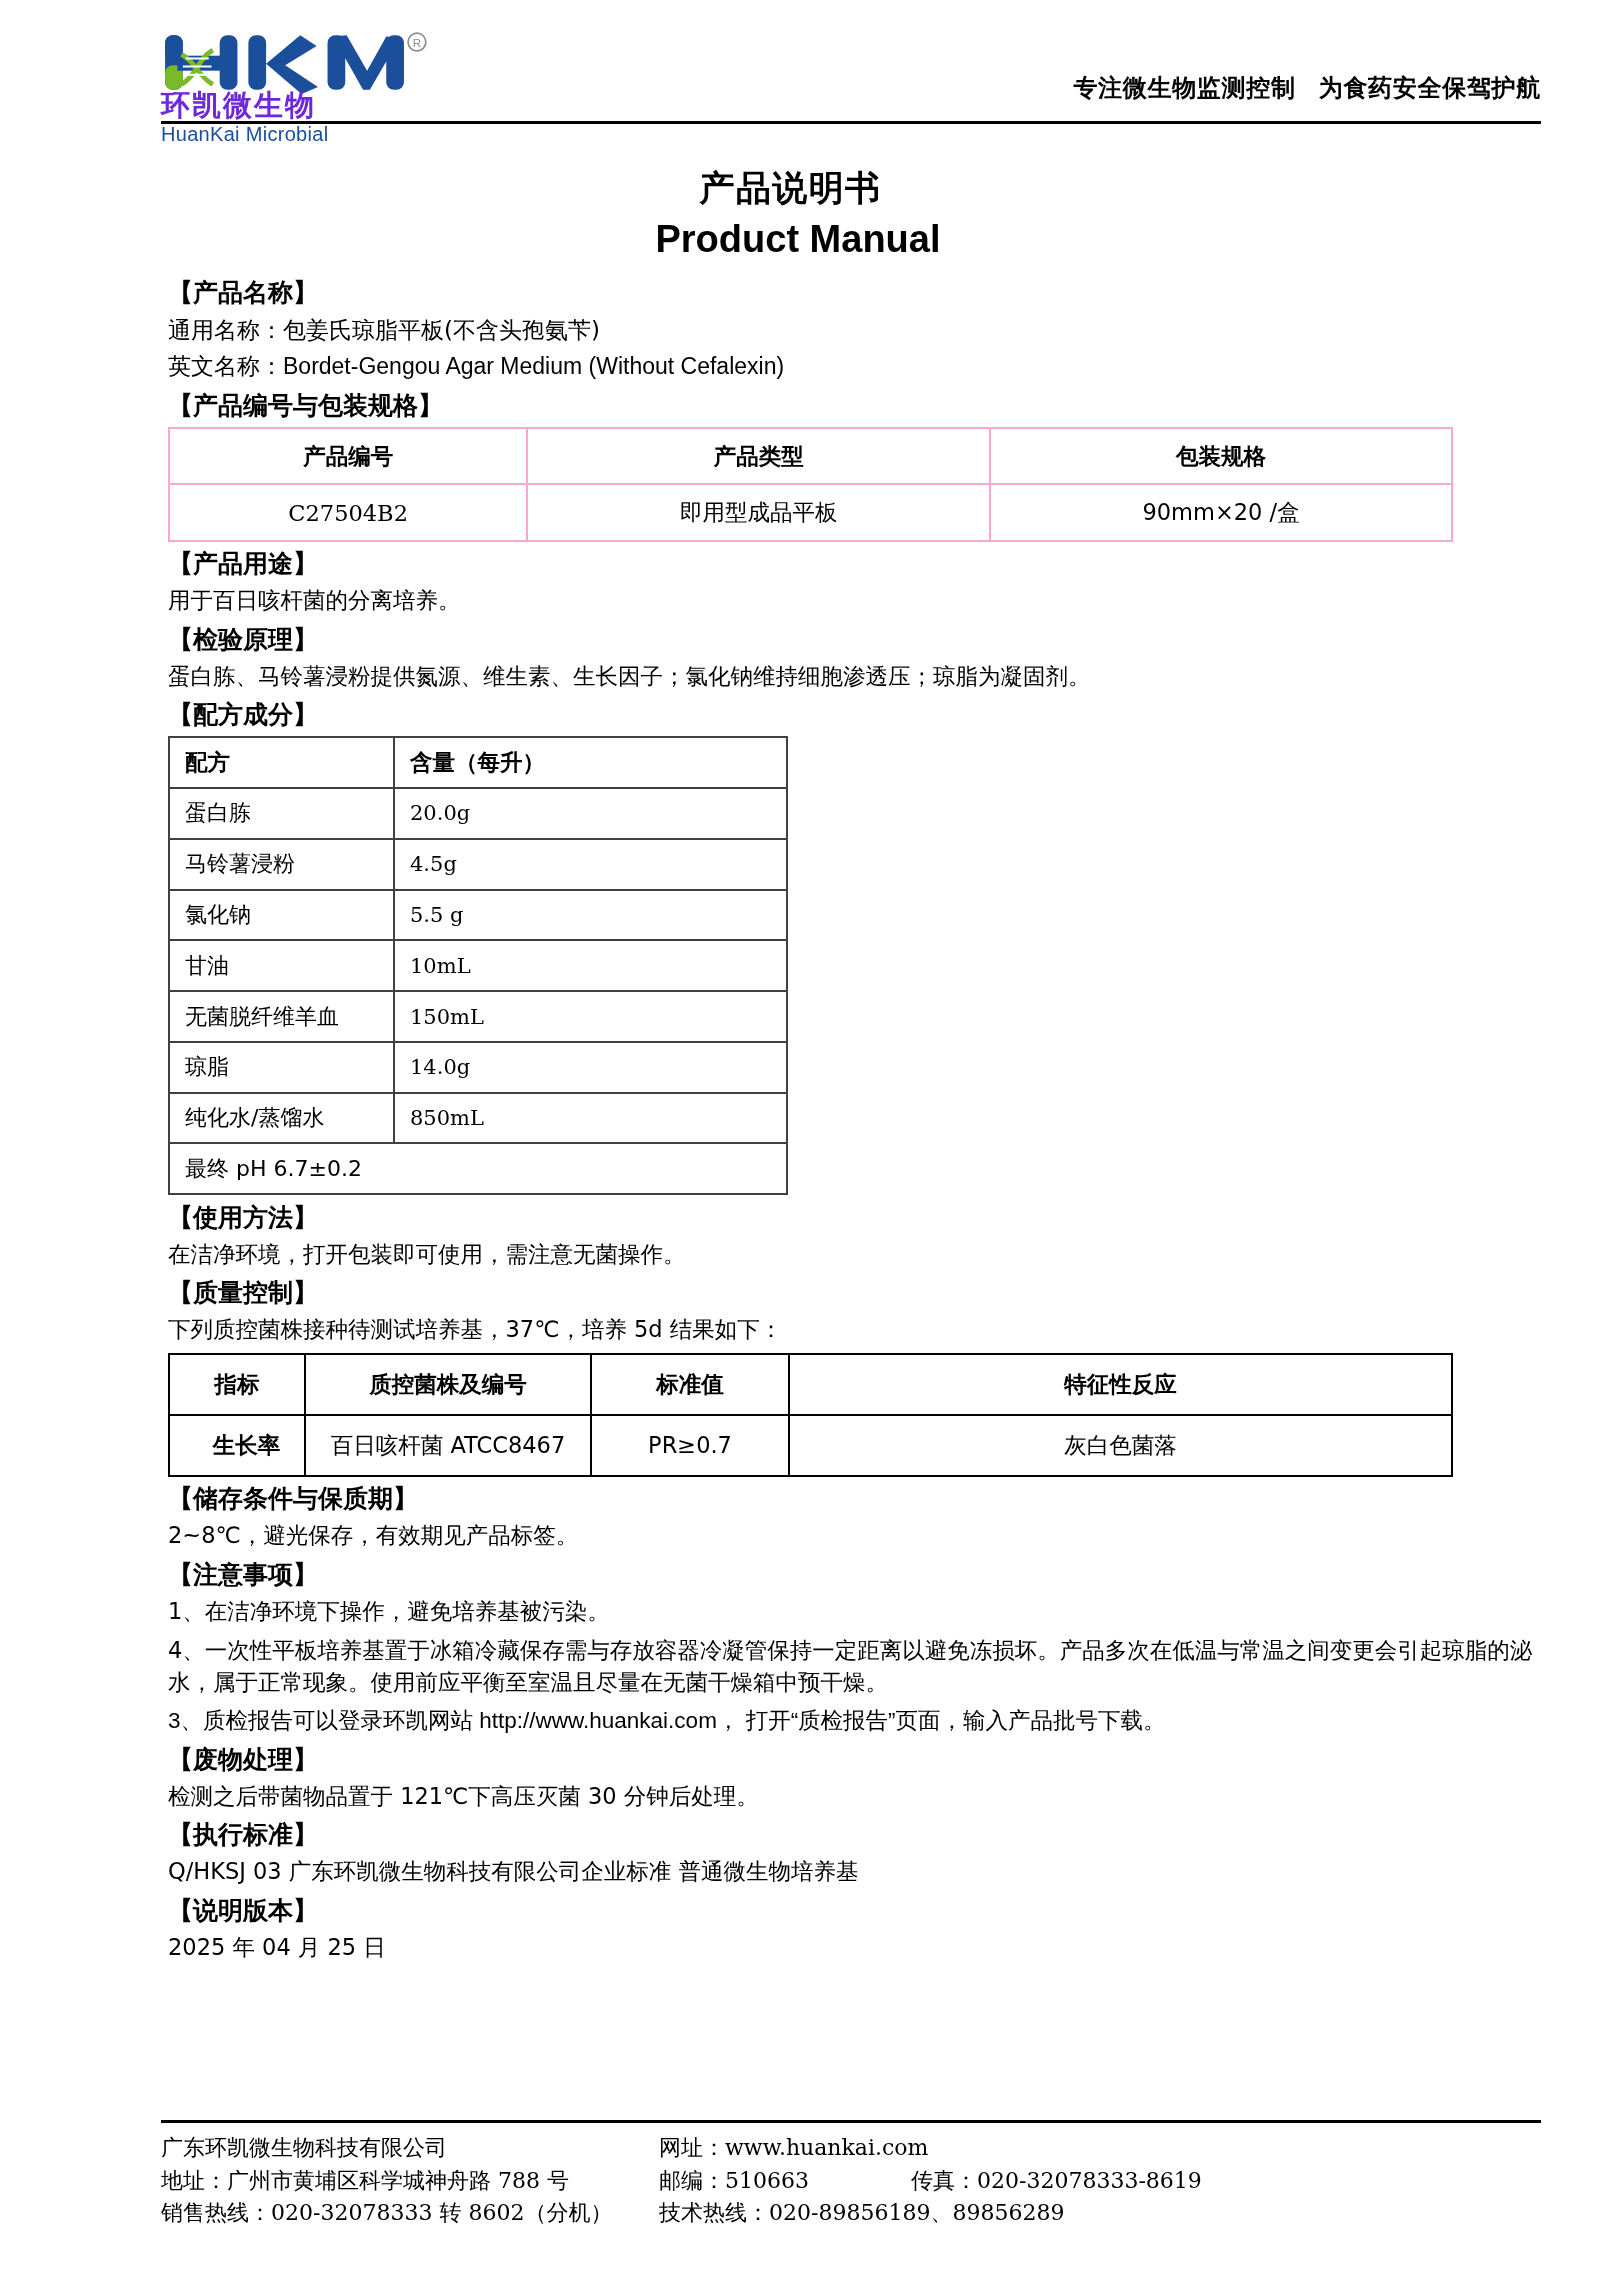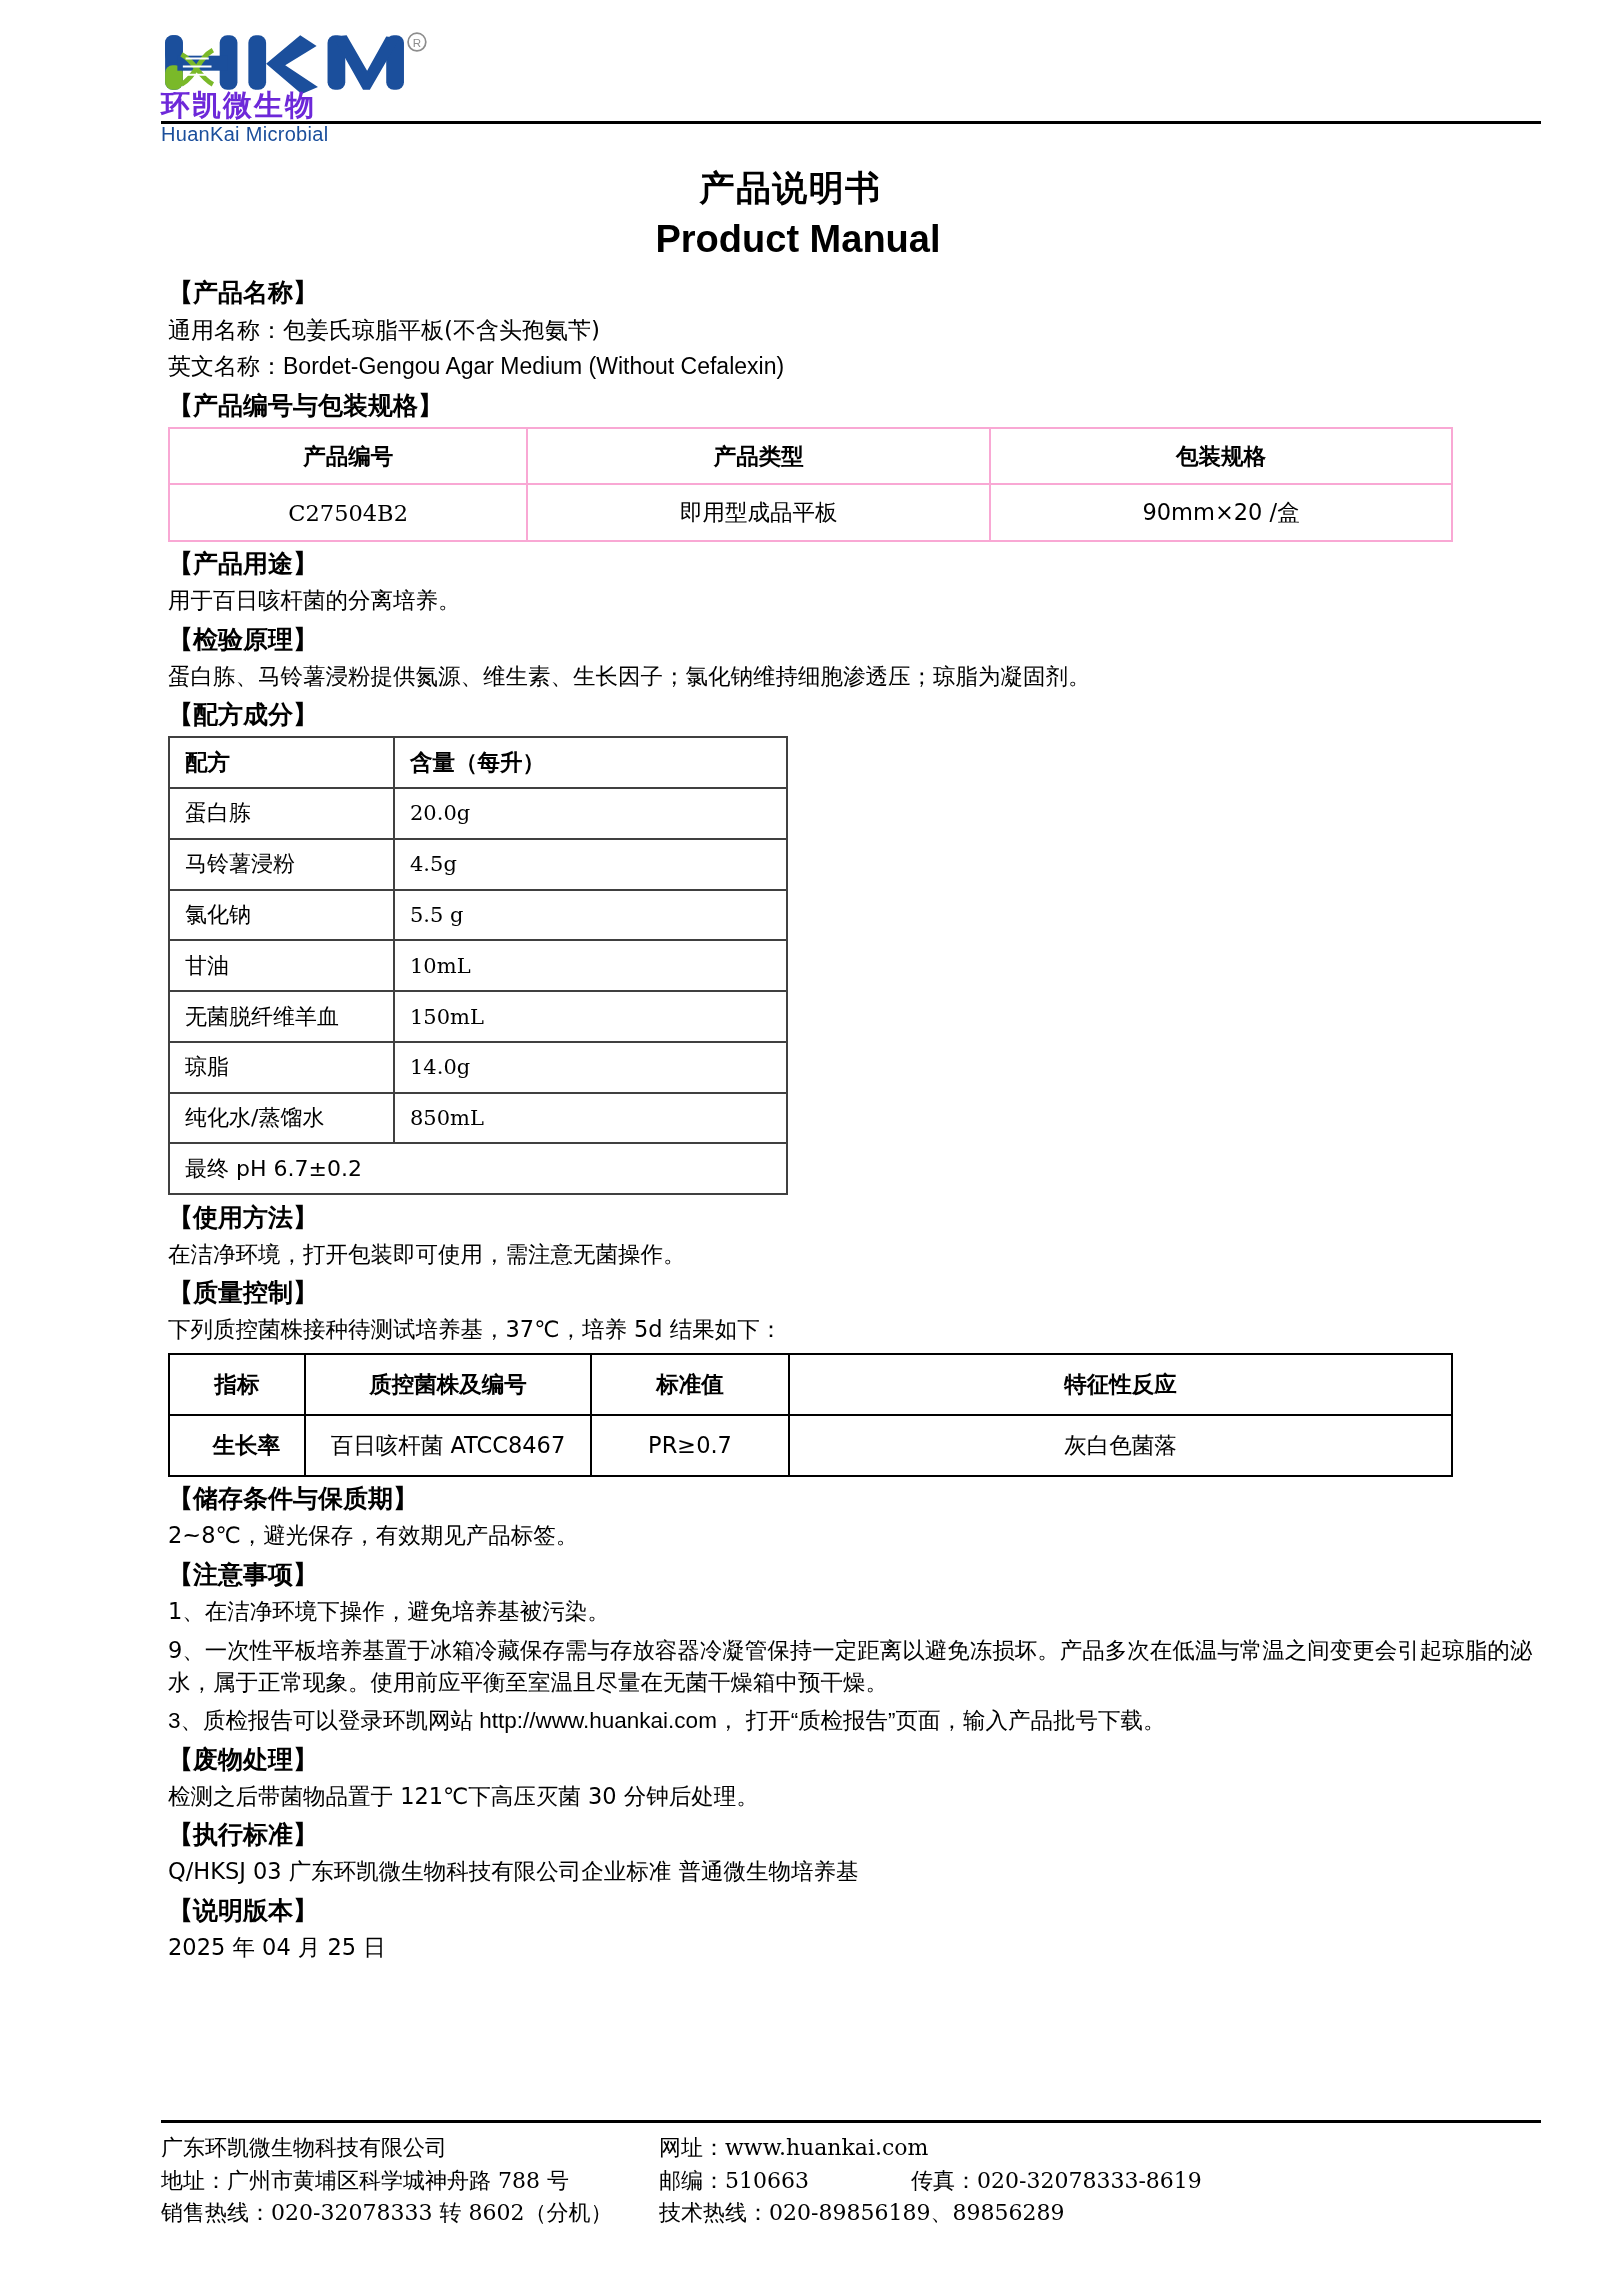--- a/index.html
+++ b/index.html
@@ -244,20 +244,23 @@
         <rect x="244" y="6" width="26" height="80" rx="11" fill="#1b4f9c"></rect>
         <rect x="330" y="6" width="26" height="80" rx="11" fill="#1b4f9c"></rect>
         <path d="M252 8 L 272 6 L 302 58 L 330 8 L 350 10 L 306 86 L 296 86 Z" fill="#1b4f9c"></path>
         <circle cx="375" cy="16" r="13" fill="none" stroke="#8d8d8d" stroke-width="2.5"></circle>
         <text x="375" y="23" font-family="Liberation Sans, sans-serif" font-size="17" fill="#8d8d8d" text-anchor="middle">R</text>
       </svg>
       <div class="logo-cn">环凯微生物</div>
       <div class="logo-en">HuanKai Microbial</div>
     </div>
 
+    <div class="tagline">
+      <span>专注微生物监测控制</span><span class="gap"></span><span>为食药安全保驾护航</span>
+    </div>
 
     <div class="header-rule"></div>
   </div>
 
   <div class="doc-title-cn">产品说明书</div>
   <div class="doc-title-en">Product Manual</div>
 
   <div class="content">
 
     <div class="sec-head">【产品名称】</div>
@@ -367,21 +370,21 @@
           <td>灰白色菌落</td>
         </tr>
       </tbody>
     </table>
 
     <div class="sec-head">【储存条件与保质期】</div>
     <div class="para">2~8℃，避光保存，有效期见产品标签。</div>
 
     <div class="sec-head">【注意事项】</div>
     <div class="para">1、在洁净环境下操作，避免培养基被污染。</div>
-    <div class="para">9、一次性平板培养基置于冰箱冷藏保存需与存放容器冷凝管保持一定距离以避免冻损坏。产品多次在低温与常温之间变更会引起琼脂的泌水，属于正常现象。使用前应平衡至室温且尽量在无菌干燥箱中预干燥。</div>
+    <div class="para">4、一次性平板培养基置于冰箱冷藏保存需与存放容器冷凝管保持一定距离以避免冻损坏。产品多次在低温与常温之间变更会引起琼脂的泌水，属于正常现象。使用前应平衡至室温且尽量在无菌干燥箱中预干燥。</div>
     <div class="para en-mix">3、质检报告可以登录环凯网站 http://www.huankai.com， 打开“质检报告”页面，输入产品批号下载。</div>
 
     <div class="sec-head">【废物处理】</div>
     <div class="para">检测之后带菌物品置于 121℃下高压灭菌 30 分钟后处理。</div>
 
     <div class="sec-head">【执行标准】</div>
     <div class="para">Q/HKSJ 03  广东环凯微生物科技有限公司企业标准   普通微生物培养基</div>
 
     <div class="sec-head">【说明版本】</div>
     <div class="para">2025 年 04 月 25 日</div>

